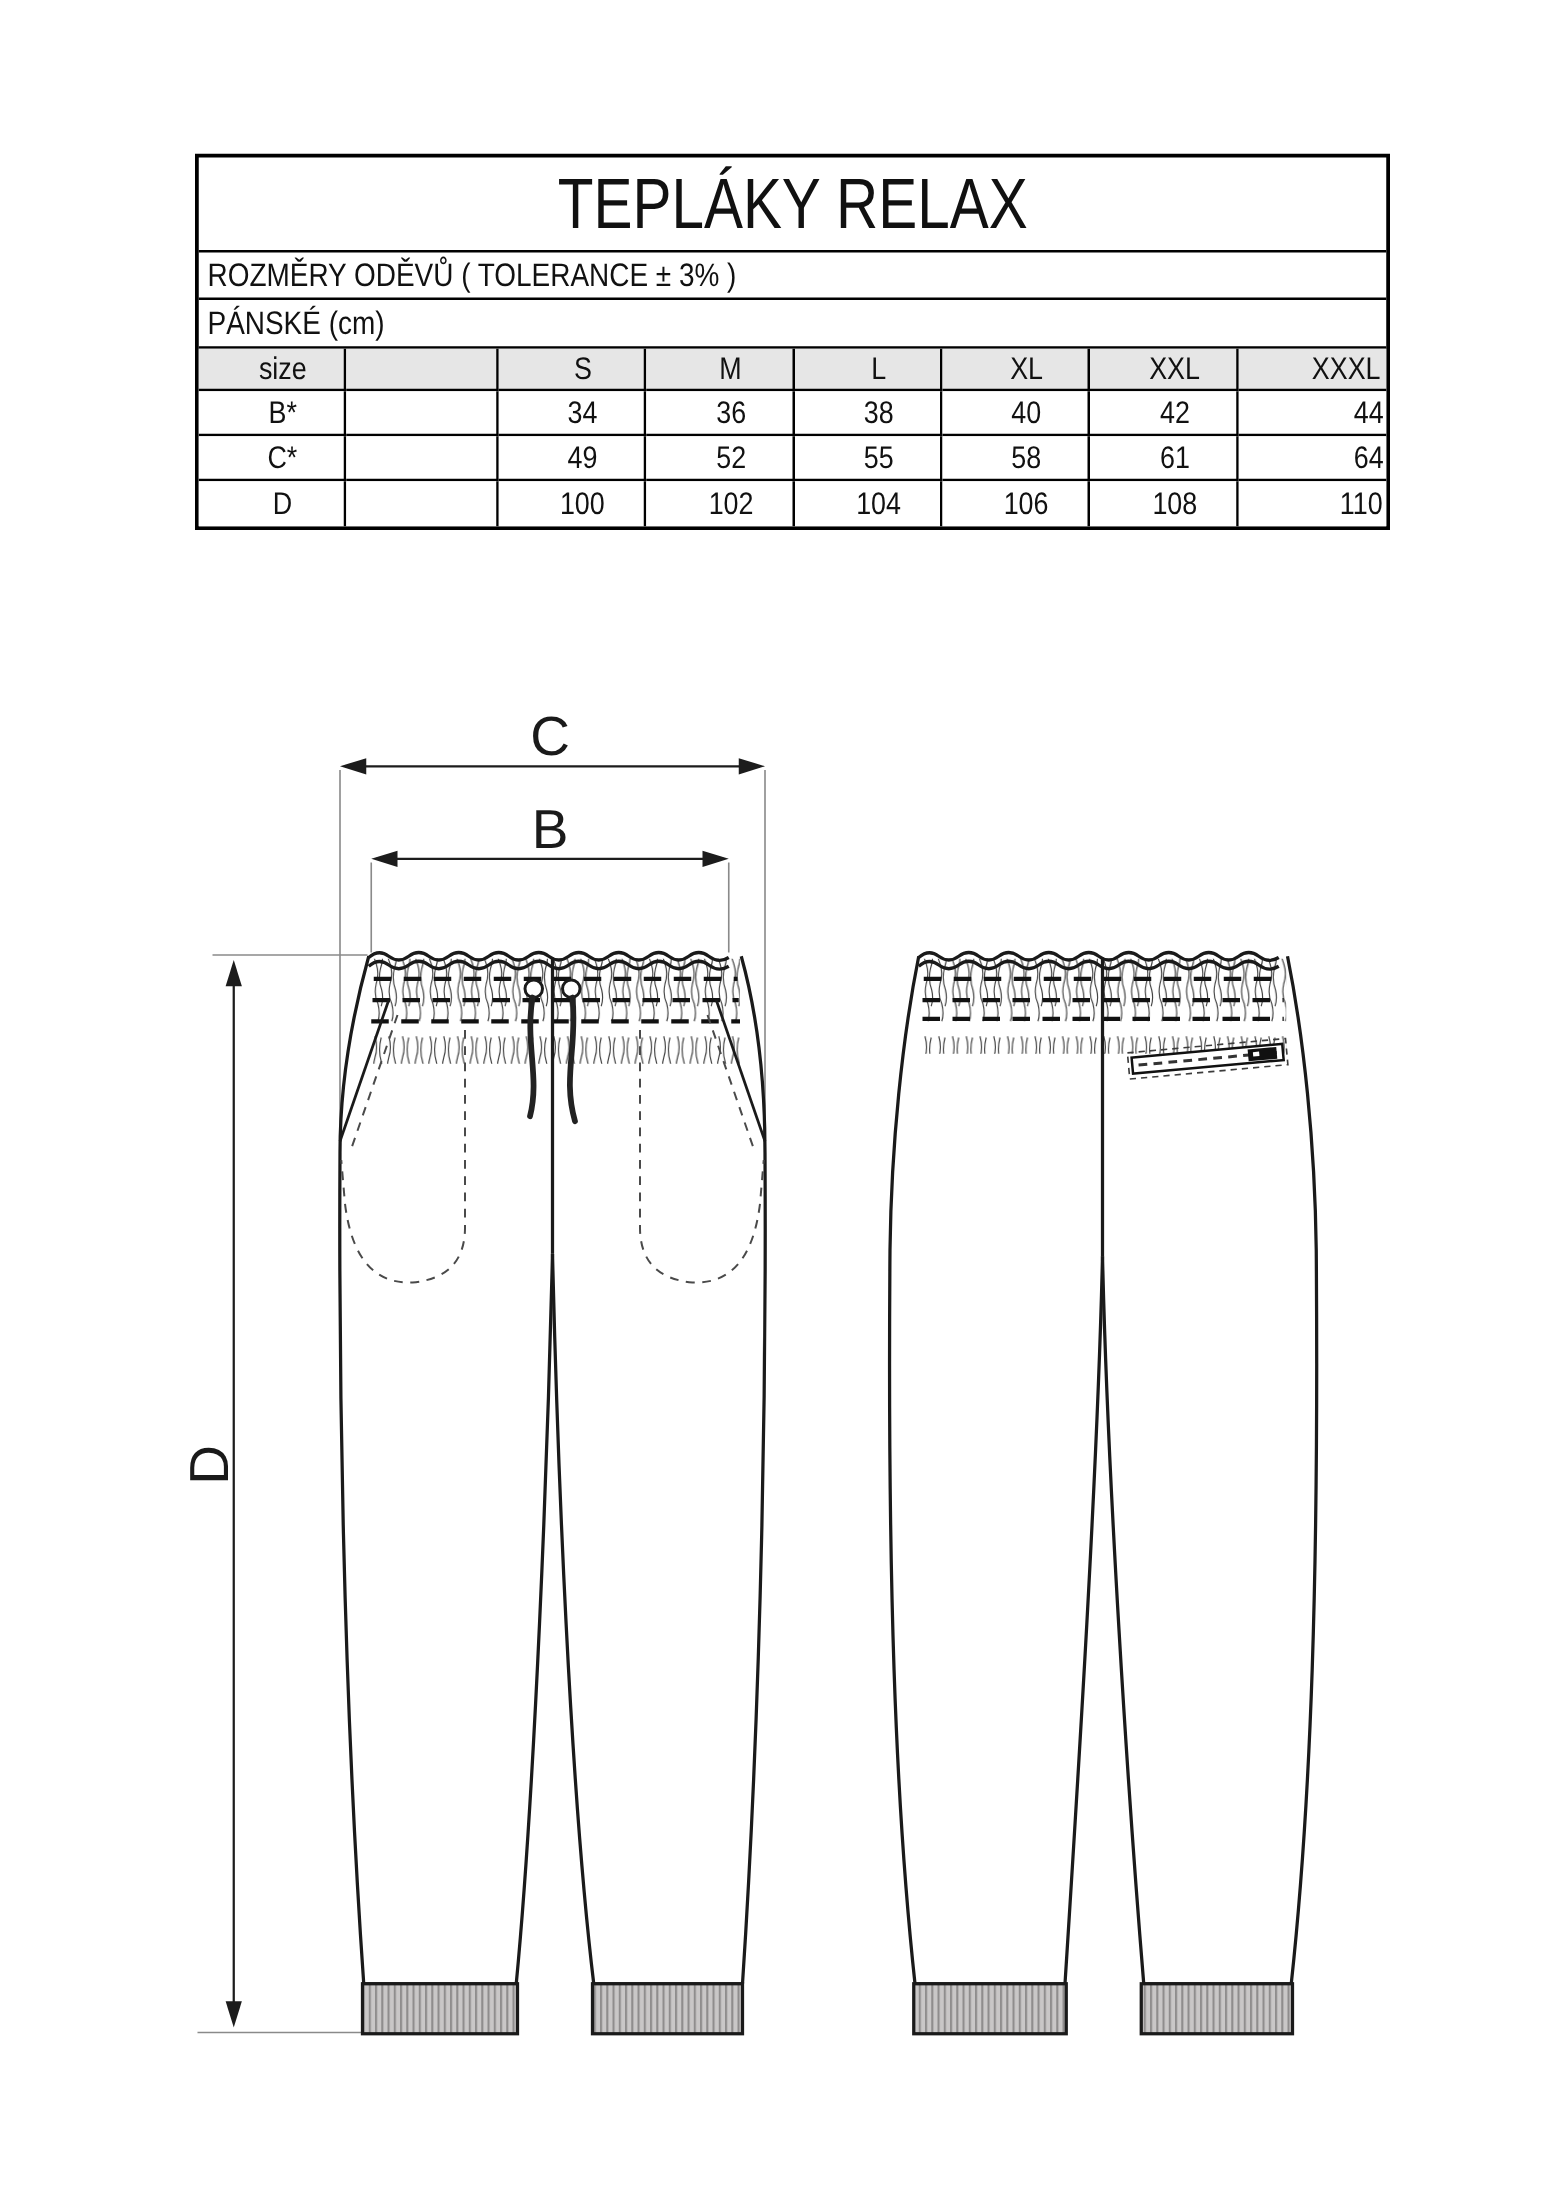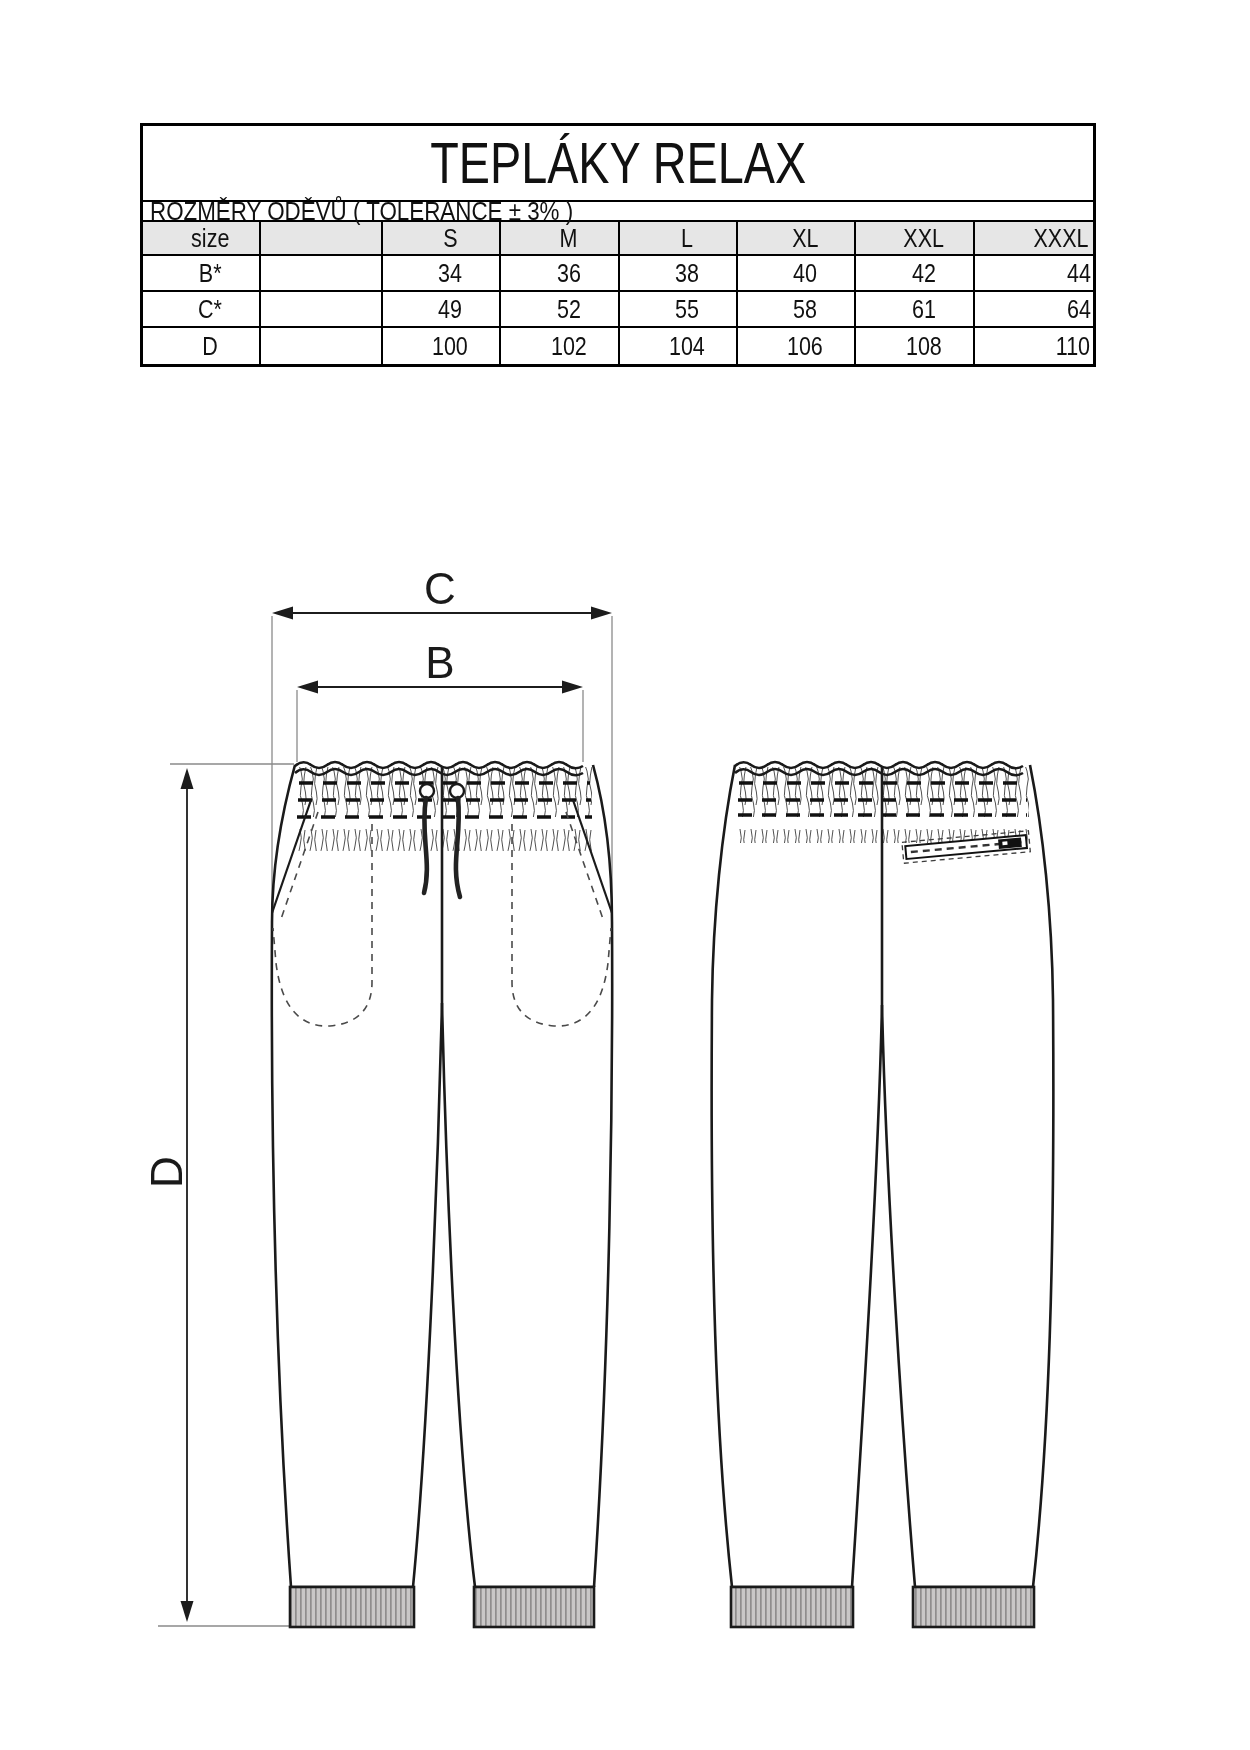--- a/index.html
+++ b/index.html
@@ -1,25 +1,25 @@
 <!DOCTYPE html>
 <html><head>
 <meta charset="utf-8">
 <style>
   * { margin:0; padding:0; box-sizing:border-box; }
   html,body { width:1250px; height:1750px; background:#ffffff;
               font-family:"Liberation Sans", sans-serif; color:#111; }
   .sheet { position:relative; width:1250px; height:1750px; background:#fff; overflow:hidden; }
 
   
-  .spec-table { position:absolute; left:140px; top:123px; width:956px; border:3px solid #000; background:#fff; }
+  .spec-table { position:absolute; left:156px; top:123px; width:956px; border:3px solid #000; background:#fff; }
   .t-title { height:76px; border-bottom:2px solid #000; display:flex; align-items:center; justify-content:center; }
   .t-title span { font-size:57px; font-weight:400; letter-spacing:0px; display:inline-block;
                   transform:scaleX(0.82); transform-origin:50% 50%; white-space:nowrap; }
-  .t-sub { height:20px; border-bottom:2px solid #000; display:flex; align-items:center; padding-left:7px; }
+  .t-sub { height:38px; border-bottom:2px solid #000; display:flex; align-items:center; padding-left:7px; }
   .t-sub.s2 { height:39px; }
   .condL { display:inline-block; transform:scaleX(0.86); transform-origin:0 50%; white-space:nowrap; font-size:26px; }
   .condC { display:inline-block; transform:scaleX(0.86); transform-origin:50% 50%; white-space:nowrap; }
   .t-grid { display:grid; grid-template-columns:118px 122px repeat(6,1fr); grid-template-rows:34px 36px 36px 36px; }
   .t-grid .c { border-right:2px solid #000; border-bottom:2px solid #000;
                display:flex; align-items:center; justify-content:center; font-size:25px; background:#fff;padding-left:18px; }
   .t-grid .c:nth-child(8n) { border-right:none;justify-content:flex-end; }
   .t-grid .c:nth-child(n+25) { border-bottom:none; }
   .t-grid .c.hdr { background:#e6e6e6; }
   .footnote { position:absolute; left:141px; top:434px; }
@@ -33,20 +33,23 @@
 
 <div class="sheet">
 
   <div class="spec-table">
     <div class="t-title">
       <span>TEPLÁKY RELAX</span>
     </div>
     <div class="t-sub">
       <span class="condL">ROZMĚRY ODĚVŮ  ( TOLERANCE ± 3% )</span>
     </div>
+    <div class="t-sub s2">
+      <span class="condL">PÁNSKÉ (cm)</span>
+    </div>
     <div class="t-grid">
 
       <div class="c hdr">
           <span class="condC">size</span>
         </div>
       <div class="c hdr">
           <span class="condC"></span>
         </div>
       <div class="c hdr">
           <span class="condC">S</span>

